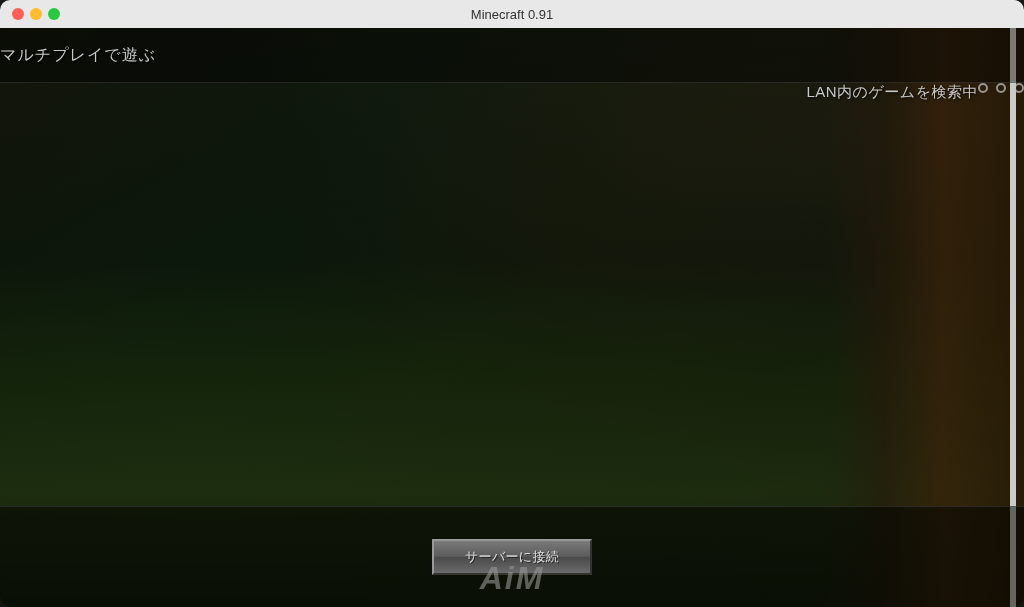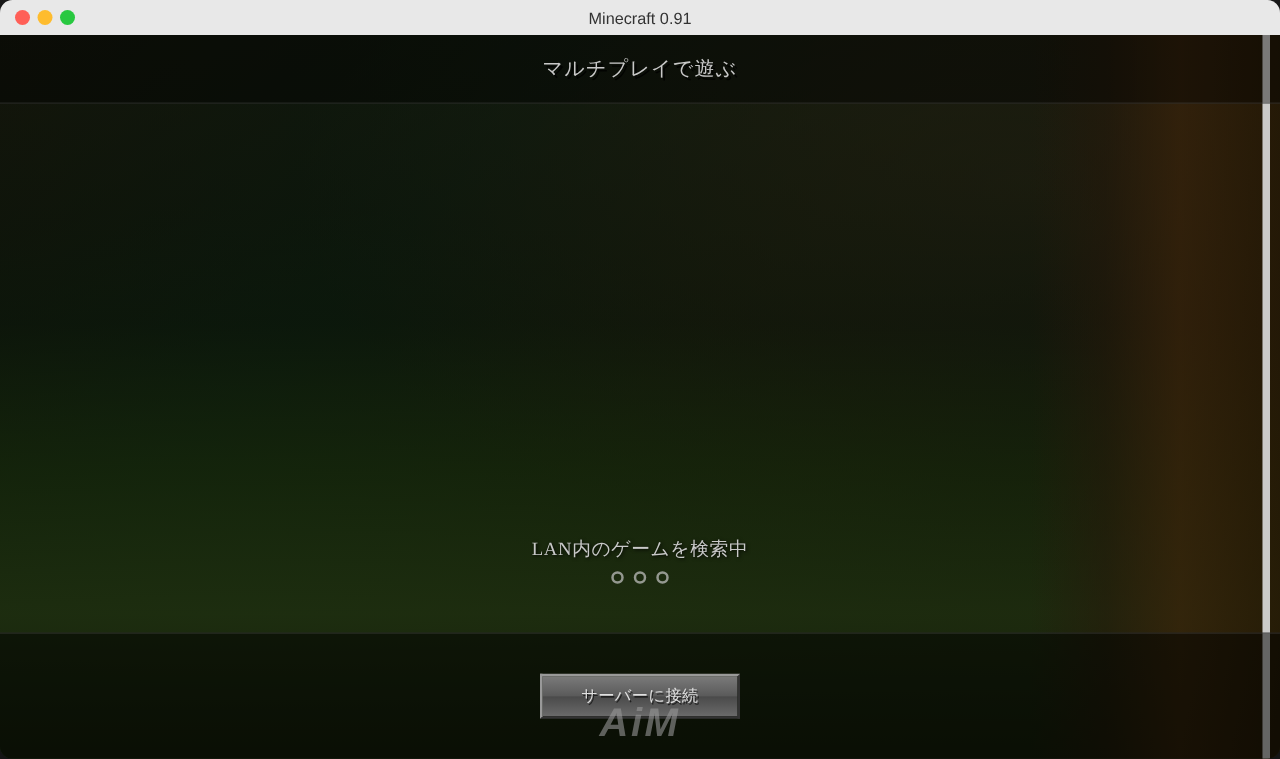--- a/index.html
+++ b/index.html
@@ -125,44 +125,41 @@
     .header-area {
       position: absolute;
       top: 0;
       left: 0;
       right: 0;
       height: 55px;
       background: rgba(0,0,0,0.4);
       border-bottom: 1px solid rgba(100,100,100,0.3);
       display: flex;
       align-items: center;
-      justify-content: center;
+      justify-content: flex-start;
     }
 
     .header-title {
       color: #c8c8c8;
       font-size: 16px;
       font-weight: 400;
       letter-spacing: 1px;
       text-shadow: 2px 2px 0px rgba(0,0,0,0.8);
     }
 
     
     .lan-status {
       position: absolute;
       left: 0;
       right: 0;
       top: 55px;
       bottom: 120px;
       display: flex;
-      flex-direction: column;
-      align-items: center;
       justify-content: flex-end;
       padding-bottom: 20px;
-      font-family: Liberation Serif, serif;
     }
 
     .lan-text {
       color: #c8c8c8;
       font-size: 15px;
       font-weight: 400;
       text-shadow: 1px 1px 3px rgba(0,0,0,0.9);
       margin-bottom: 8px;
       letter-spacing: 0.5px;
     }

